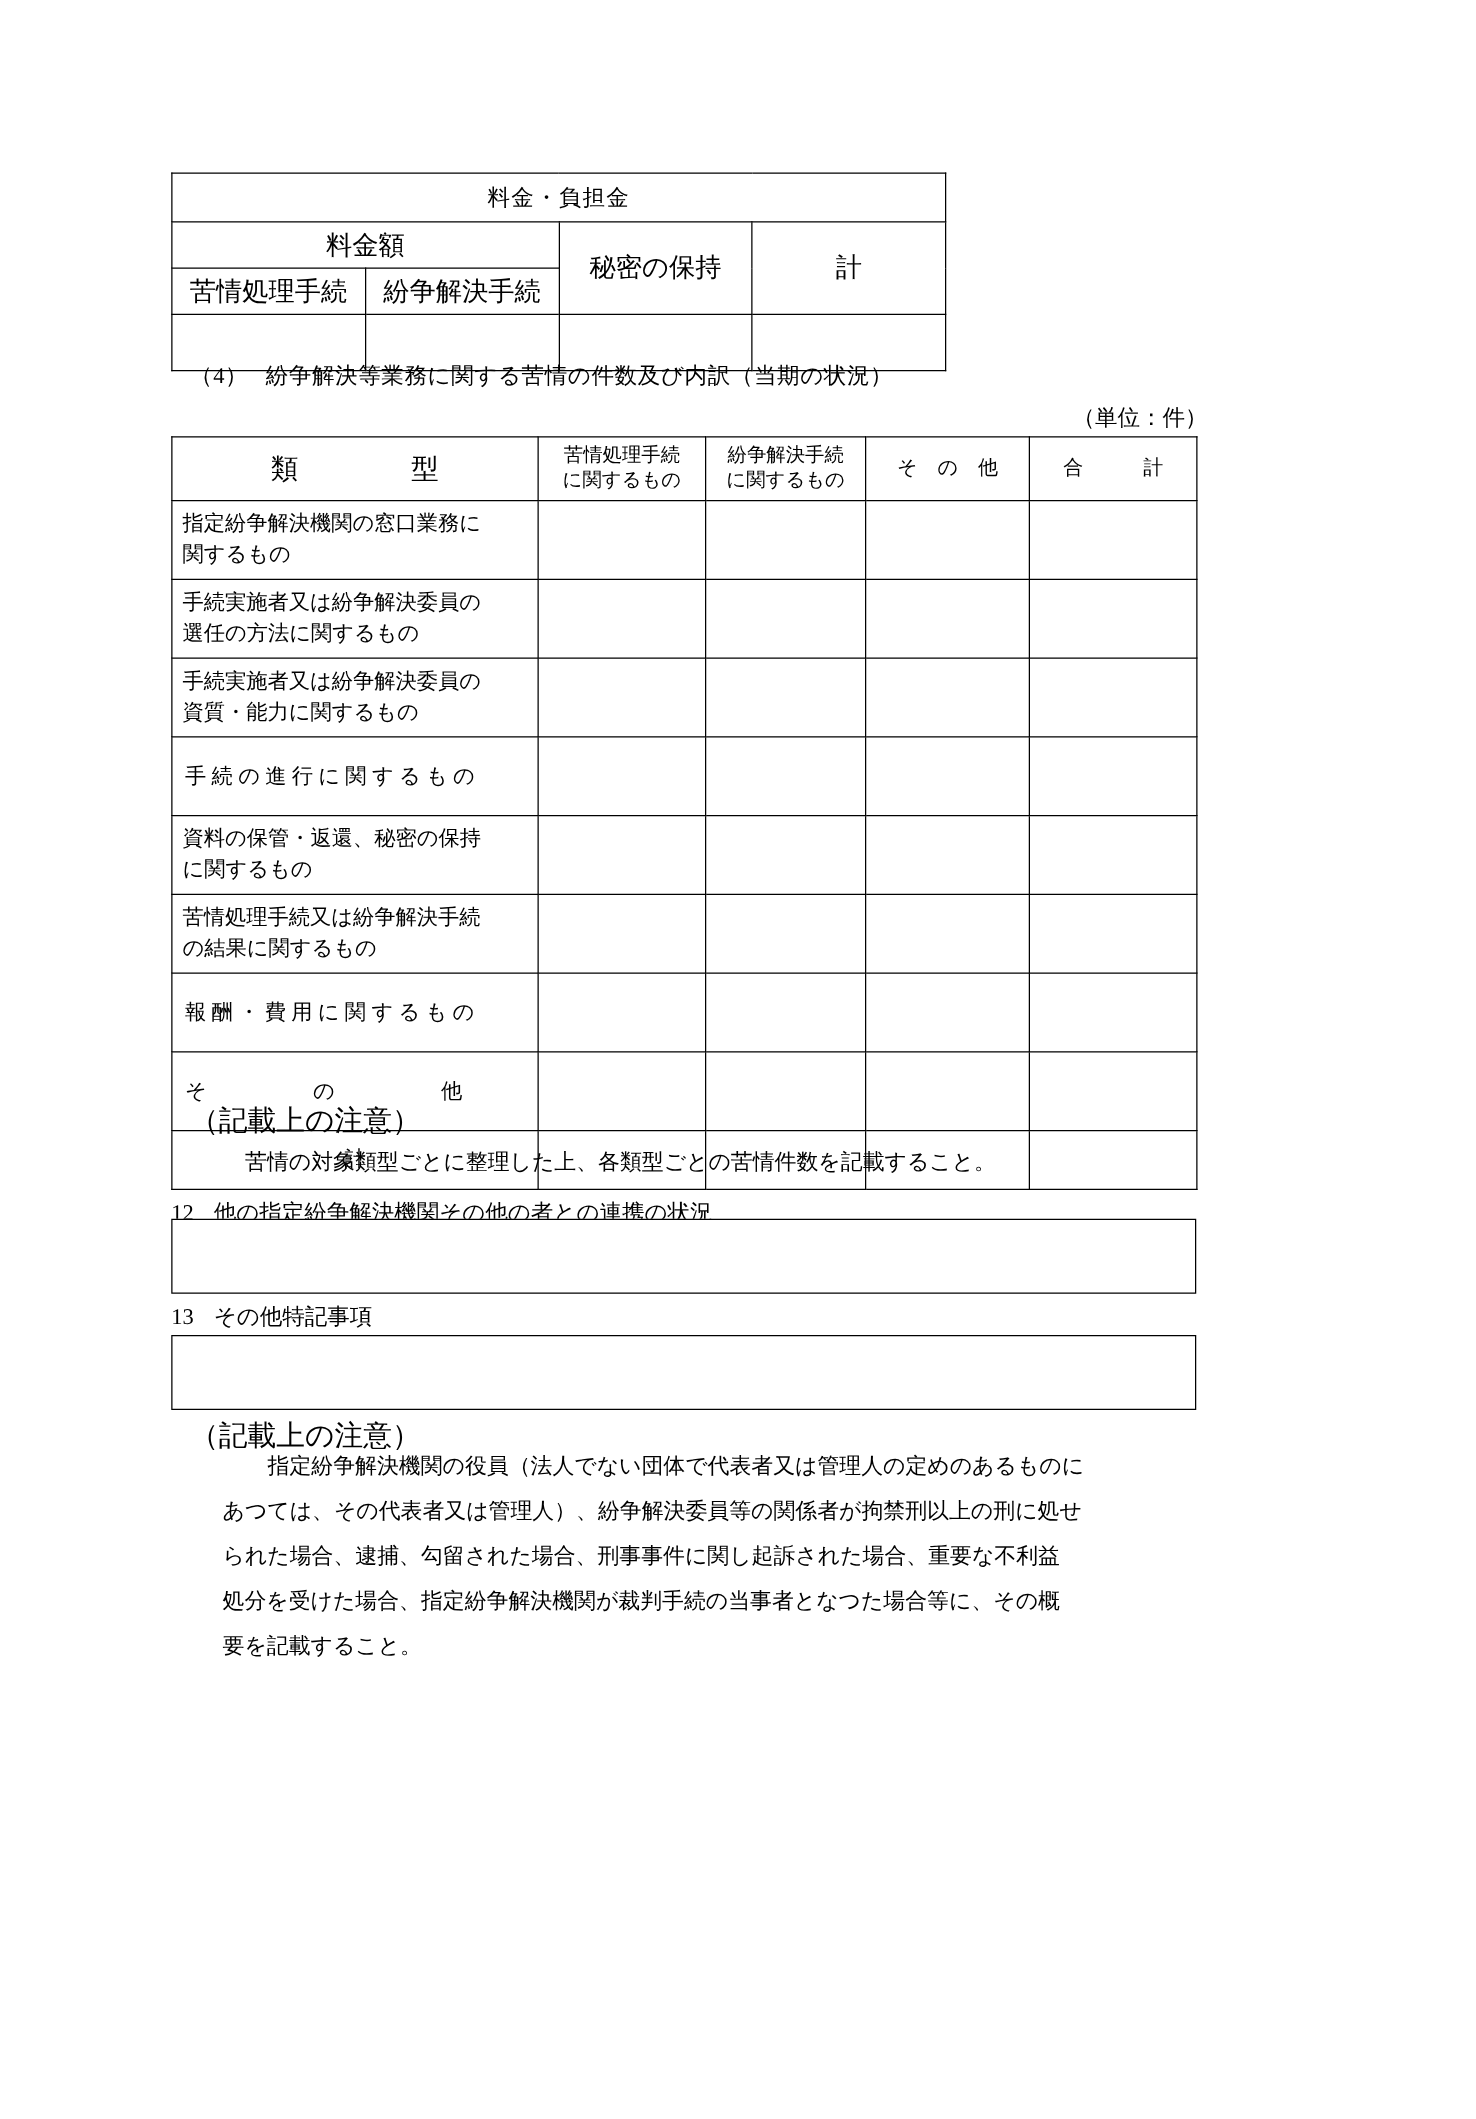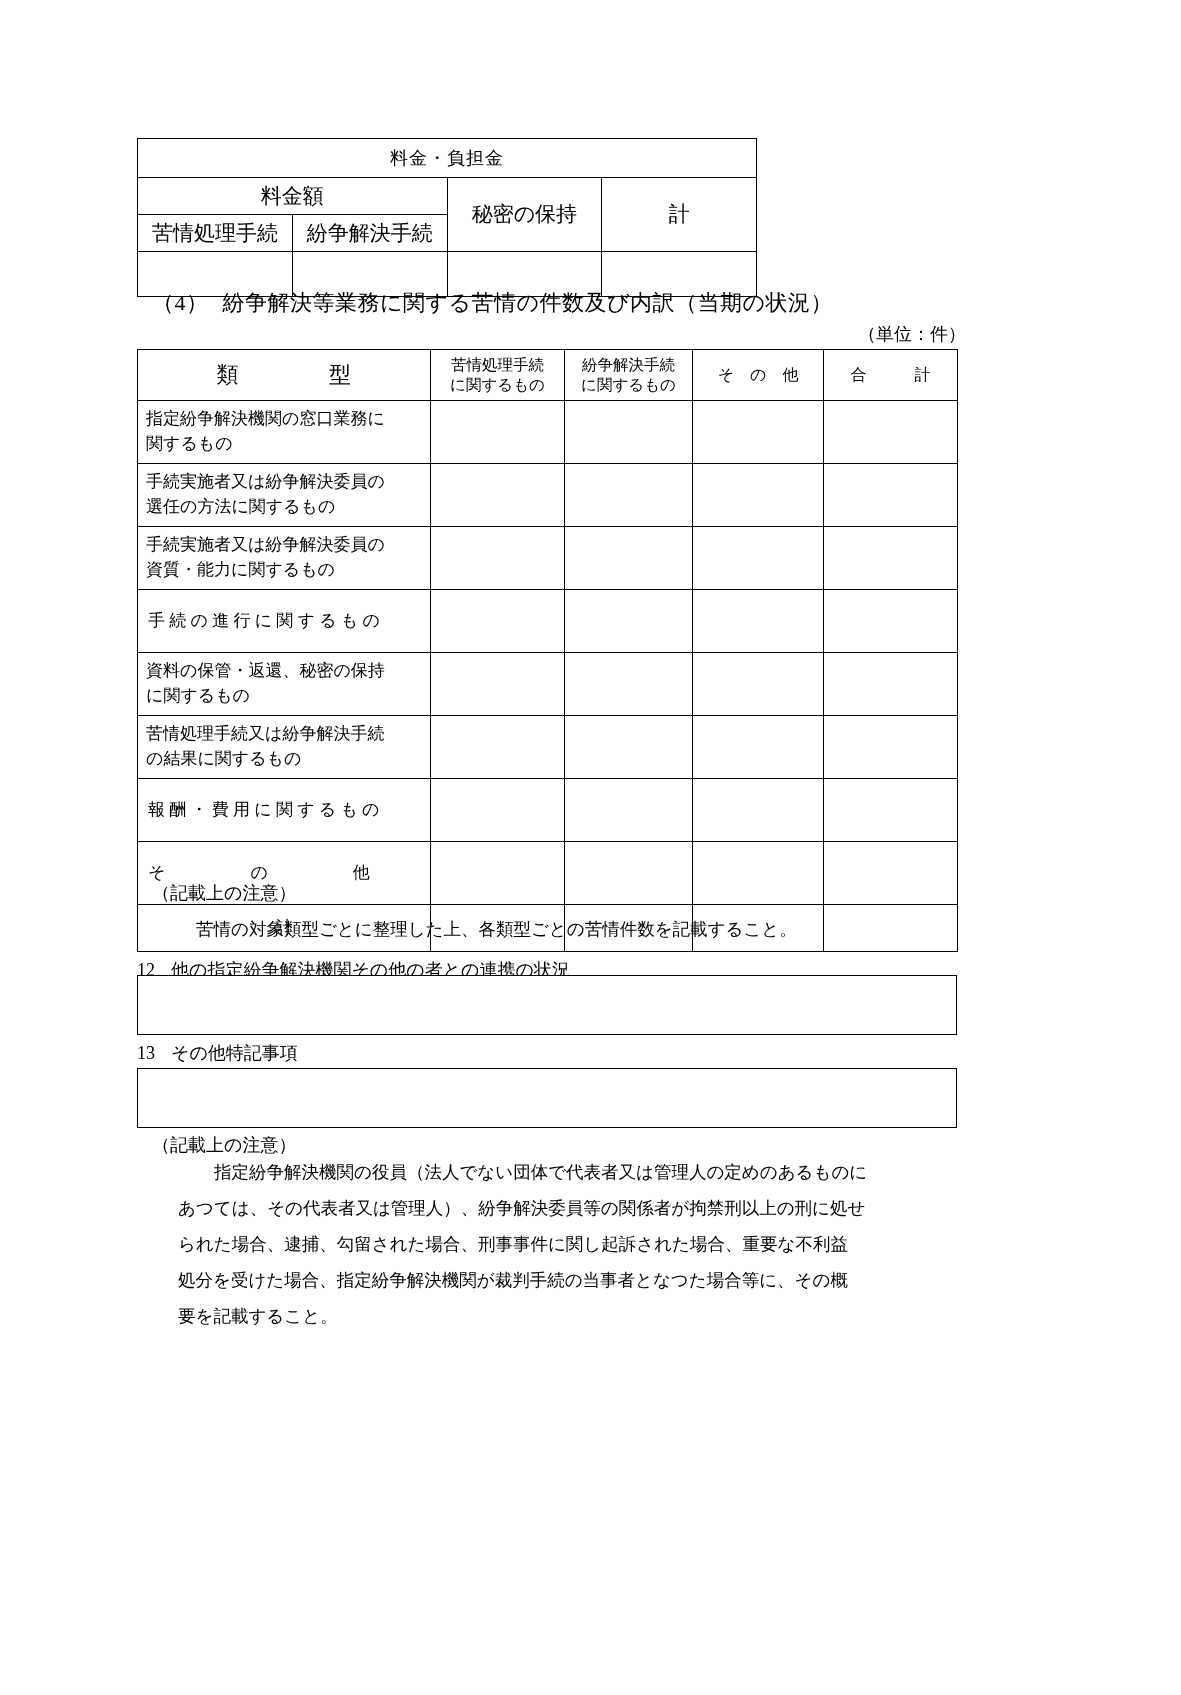--- a/index.html
+++ b/index.html
@@ -49,21 +49,21 @@
   table.t1 td { height: 36px; }
   .t1-title { height: 38px !important; font-size: 18px; letter-spacing: 1px; }
   .t1-sub   { height: 36px !important; font-size: 21px; }
   .t1-blank { height: 44px !important; }
 
   
   .sec4 {
     position: absolute;
     left: 152px;
     top: 288px;
-    font-size: 22px;
+    font-size: 18px;
     letter-spacing: 0.5px;
     white-space: nowrap;
   }
   .sec4 .num { margin-right: 14px; }
 
   .unit-note {
     position: absolute;
     right: 215px;
     top: 322px;
     font-size: 18px;
@@ -96,21 +96,21 @@
   .t2 .total-label {
     text-align: center;
     font-size: 17px;
     height: 46px;
   }
   .t2 .total-cell { height: 46px; }
 
   
   .note-head {
     position: absolute;
-    font-size: 18px;
+    font-size: 23px;
     white-space: nowrap;
   }
   .note-body {
     position: absolute;
     font-size: 17.5px;
     line-height: 1.9;
   }
   .item-head {
     position: absolute;
     font-size: 18px;

